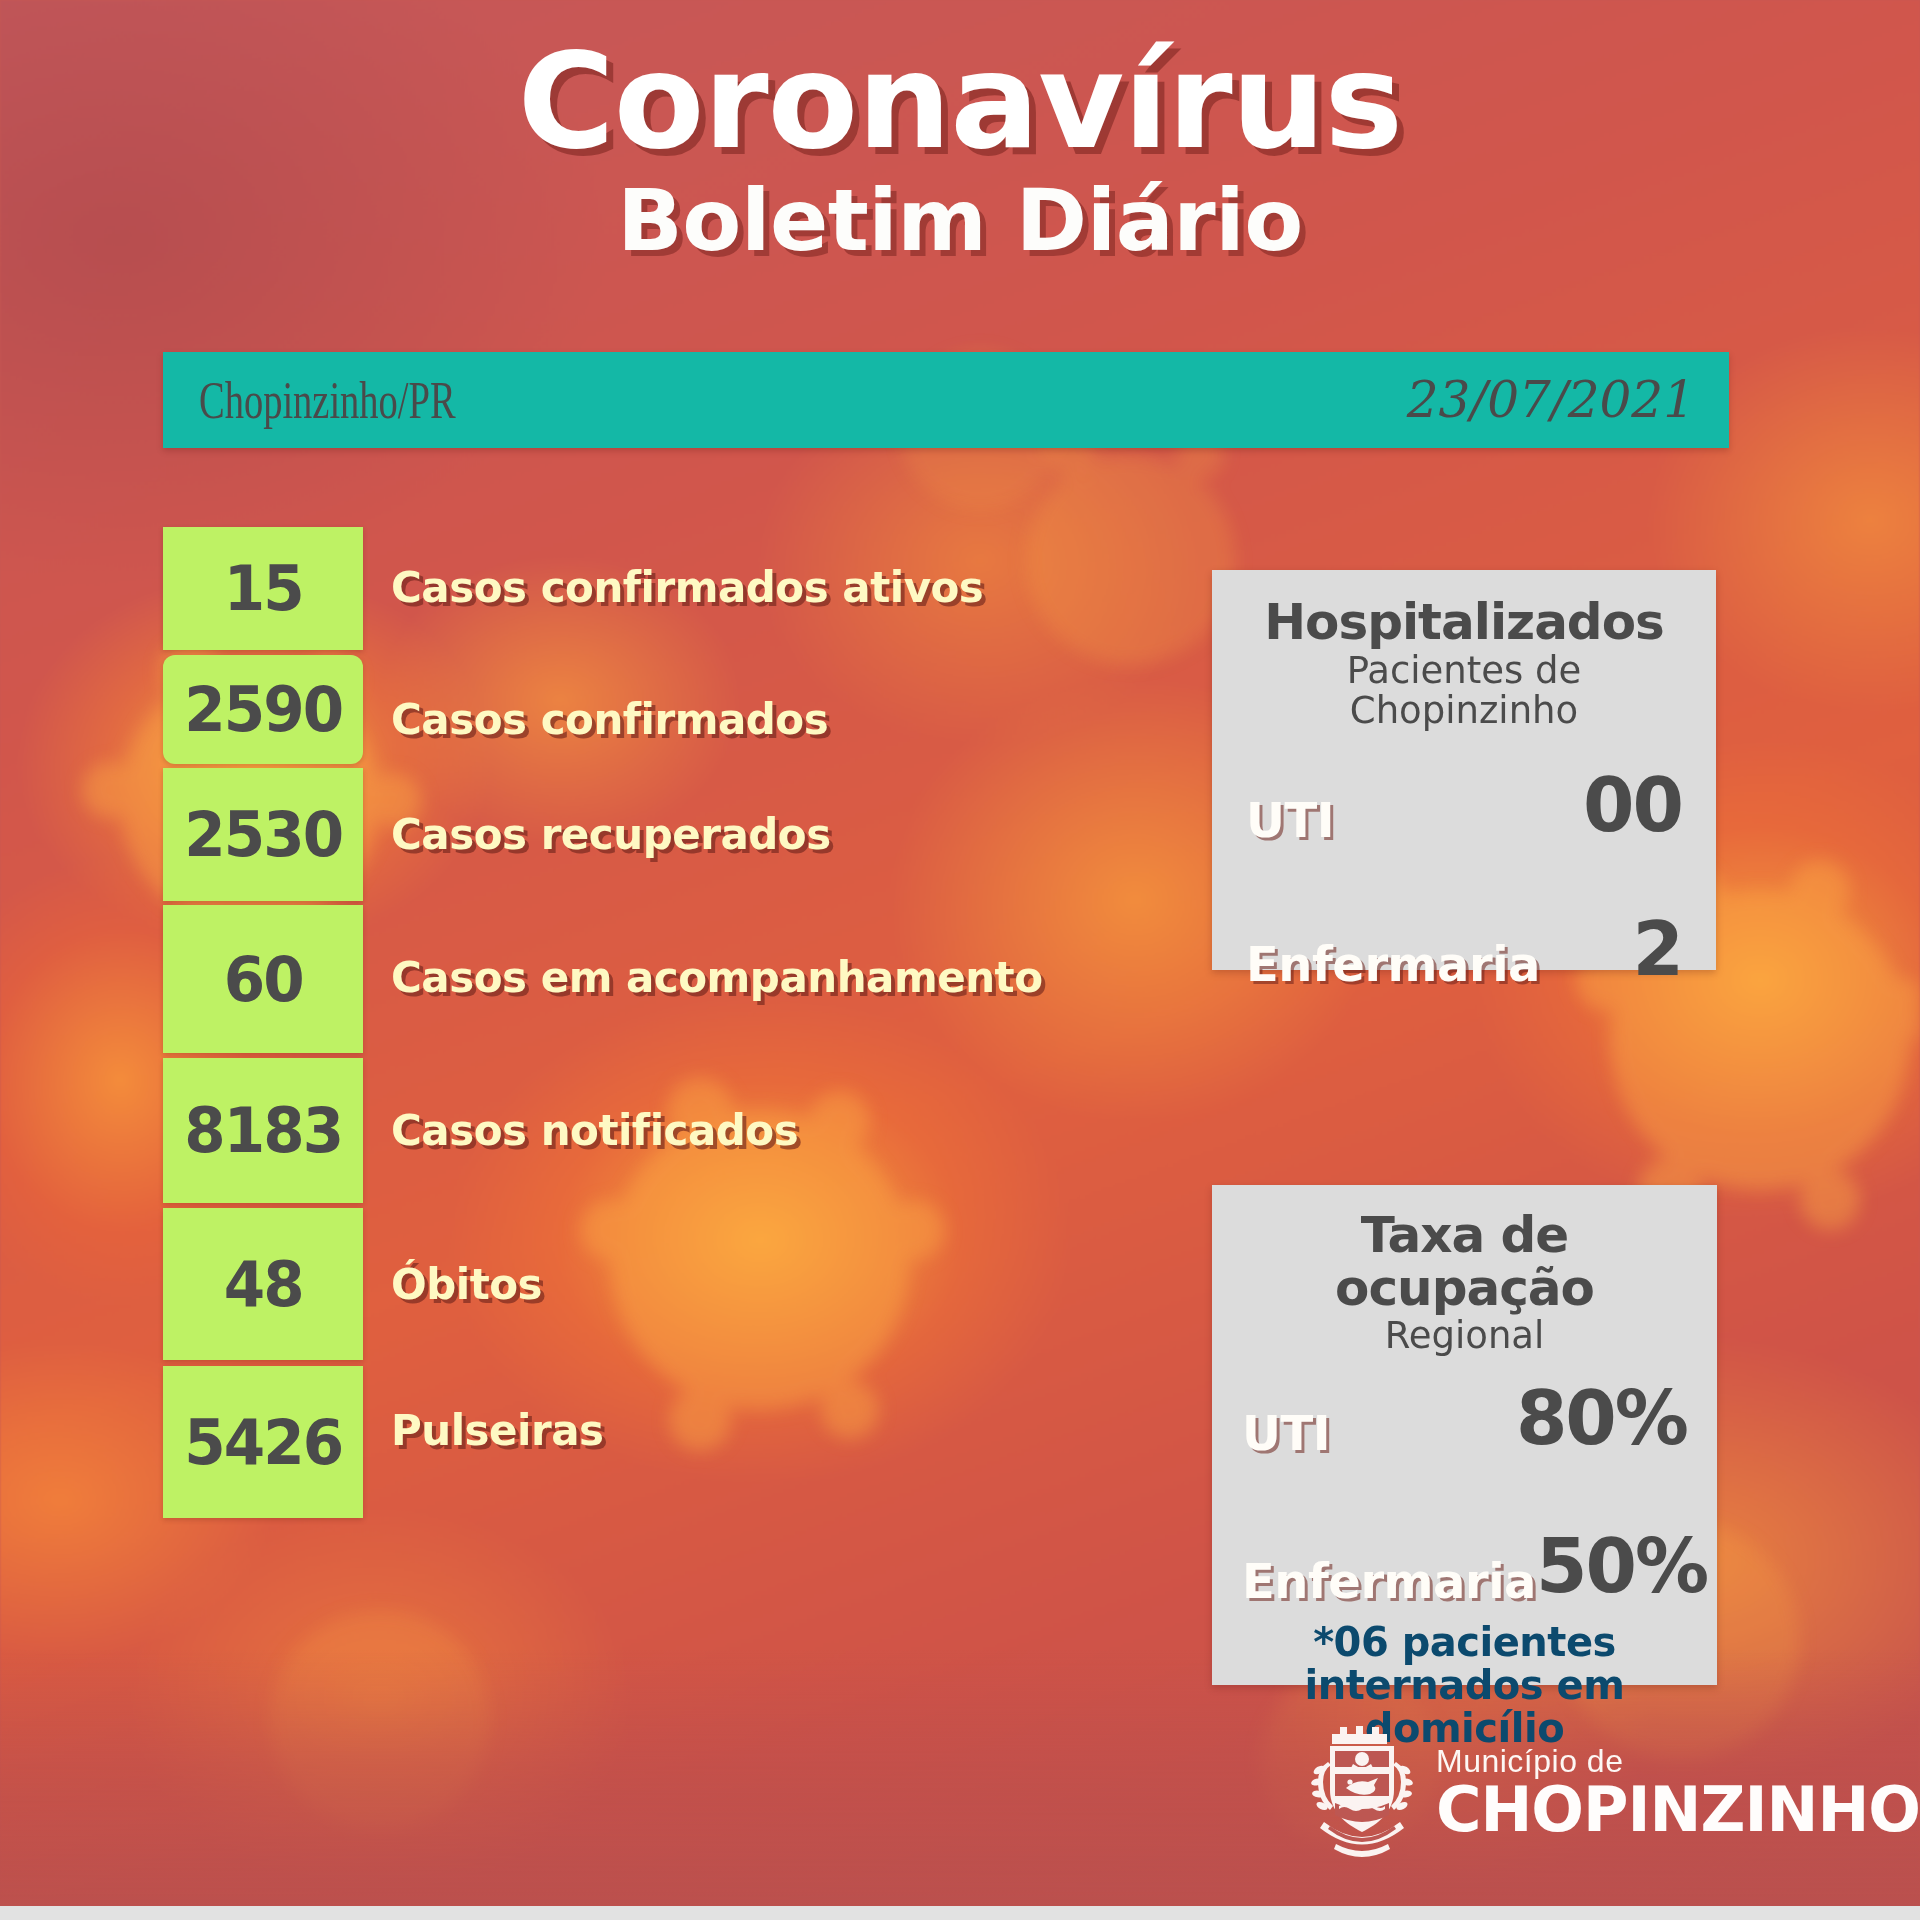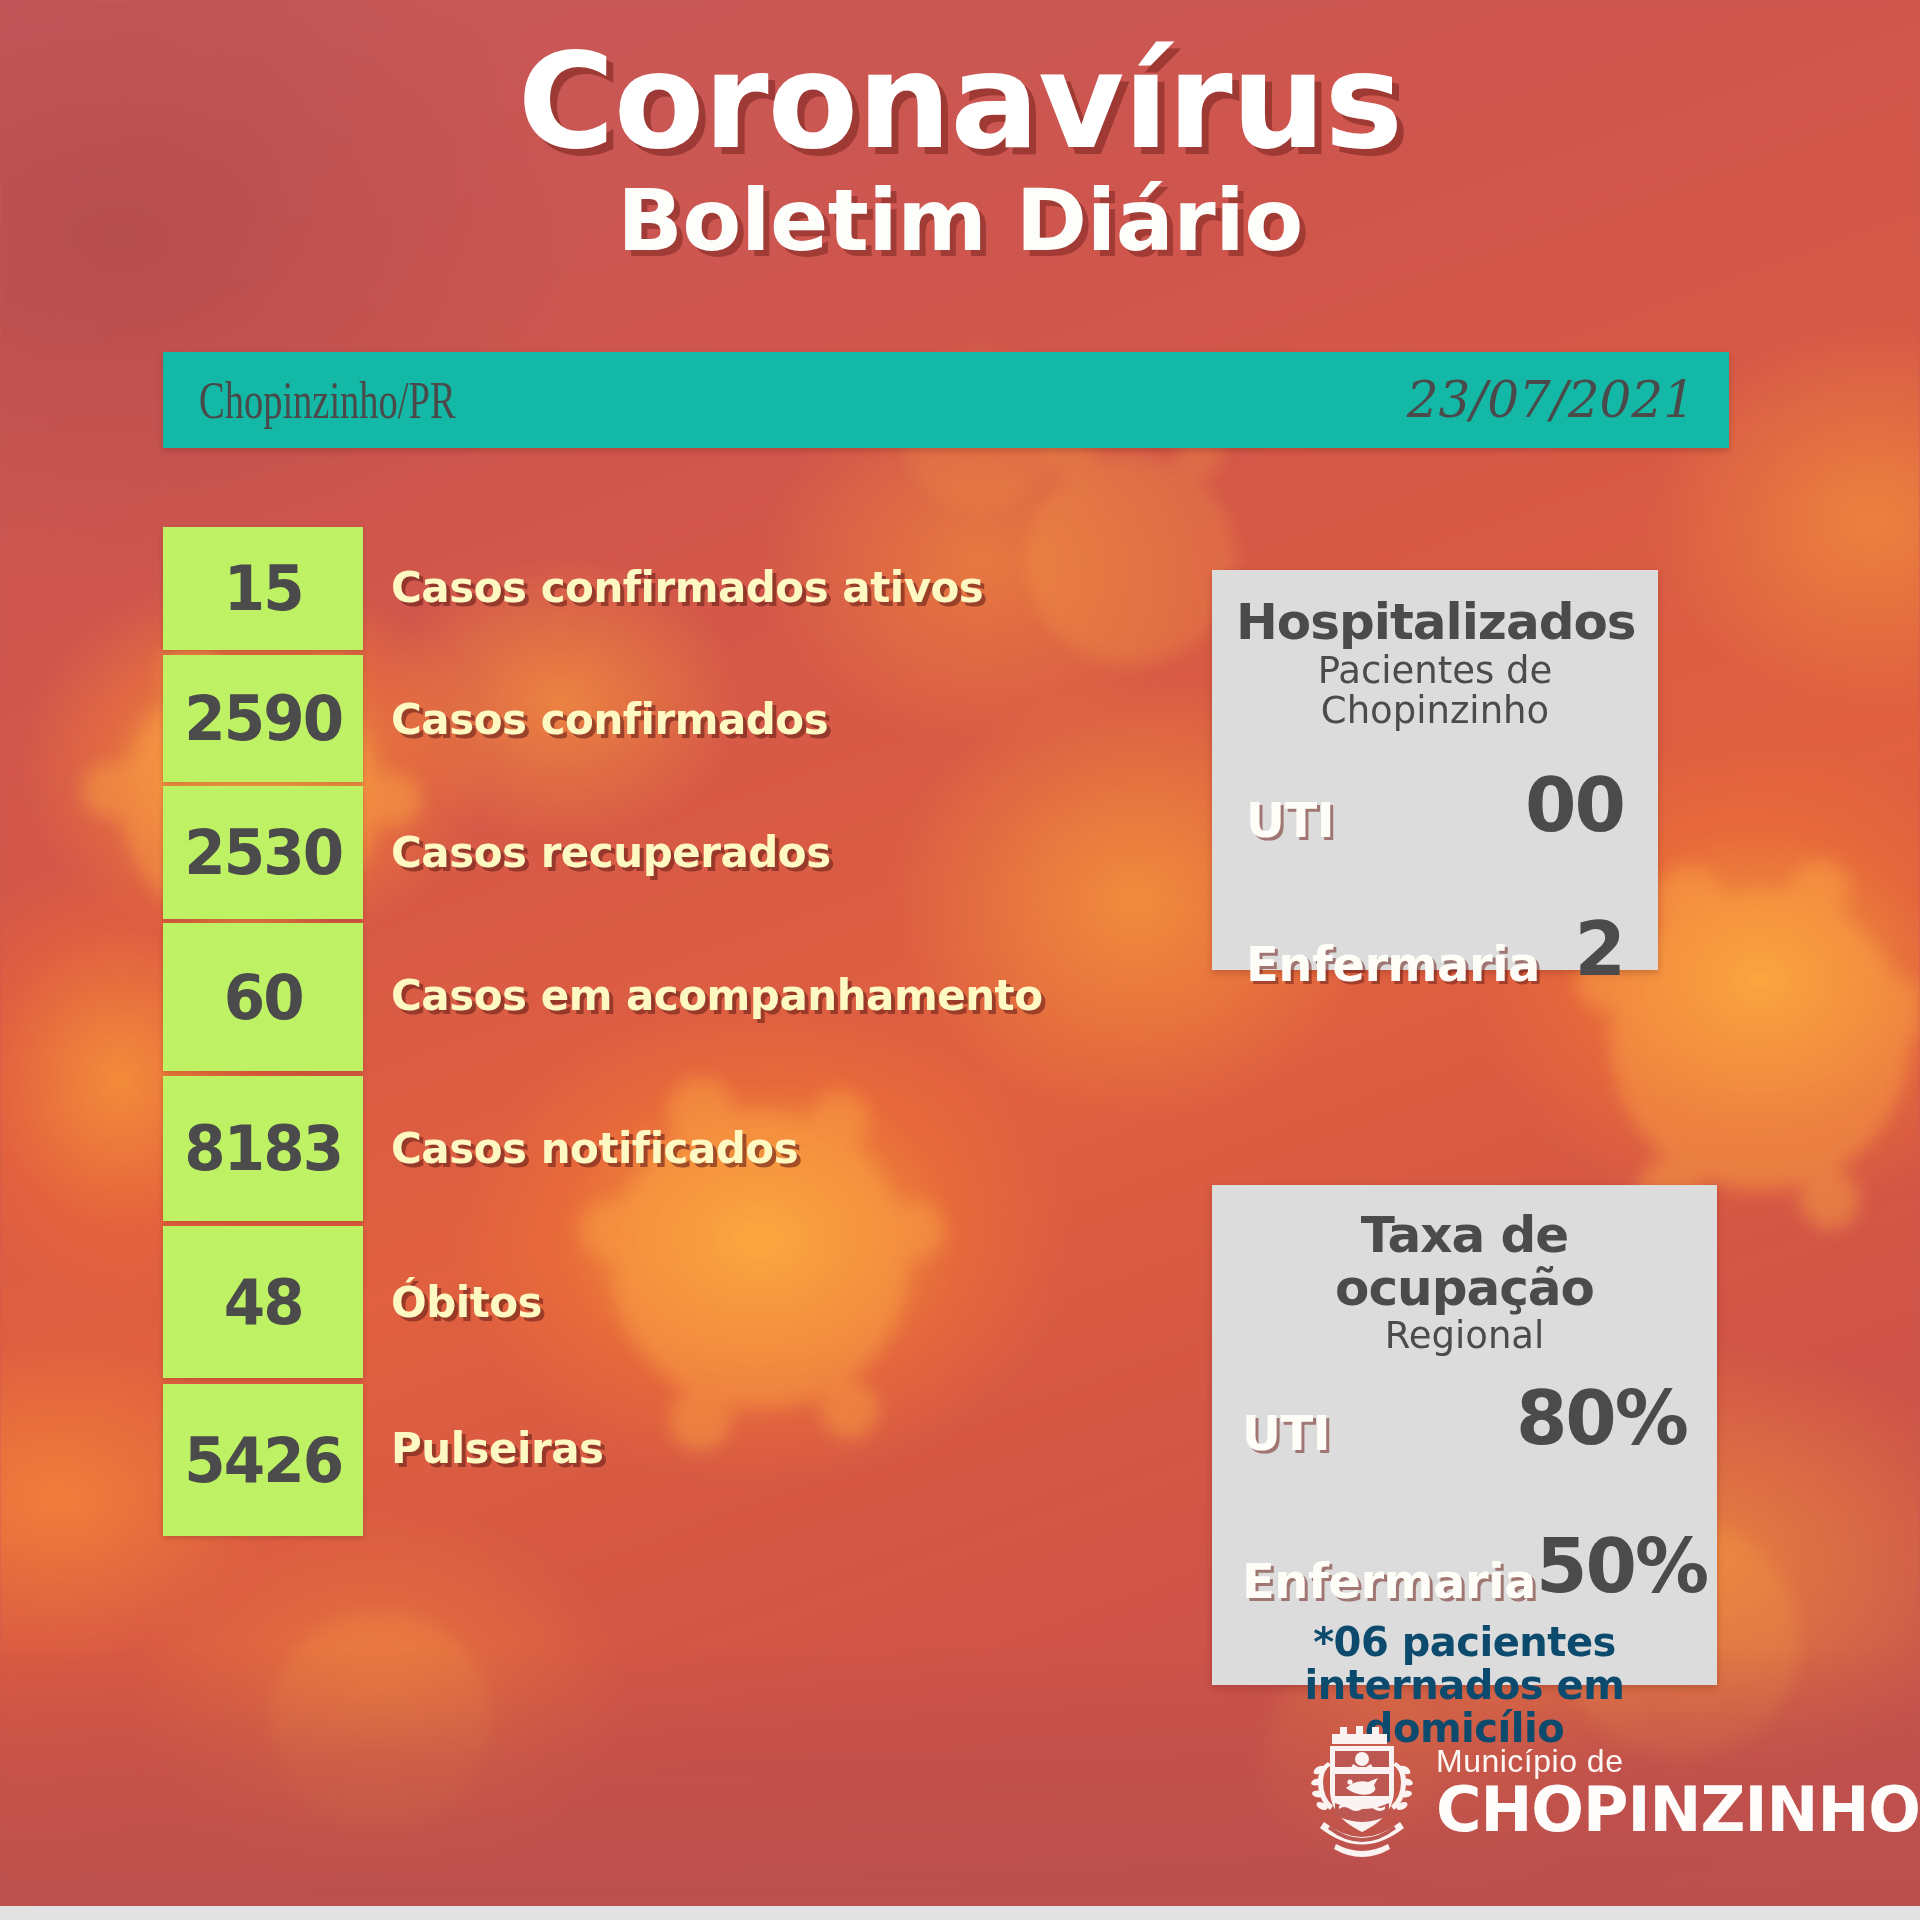--- a/index.html
+++ b/index.html
@@ -144,21 +144,21 @@
   }
 
   
   .panel{
     position:absolute;
     background:#dcdcdc;
     box-shadow:0 3px 7px rgba(90,25,20,.25);
     box-sizing:border-box;
     z-index:5;
   }
-  .panel-hosp{ left:1212px; top:570px; width:446px; height:400px; padding:26px 24px 20px; }
+  .panel-hosp{ left:1212px; top:570px; width:504px; height:400px; padding:26px 24px 20px; }
   .panel-occ { left:1212px; top:1185px; width:505px; height:500px; padding:24px 20px 18px; }
 
   .panel-title{
     font-family:"DejaVu Sans", sans-serif;
     font-weight:bold;
     font-size:50px;
     color:#4b4b4b;
     text-align:center;
     letter-spacing:-1px;
     line-height:1.05;
@@ -293,21 +293,21 @@
   <div class="stats">
 
     <div class="stat-row">
       <div class="stat-box" style="height:123px;">
         <span class="stat-value">15</span>
       </div>
       <span class="stat-label" style="top:36px;">Casos confirmados ativos</span>
     </div>
 
     <div class="stat-row" style="margin-top:5px;">
-      <div class="stat-box" style="height:127px;">
+      <div class="stat-box" style="height:109px;border-radius:12px;">
         <span class="stat-value">2590</span>
       </div>
       <span class="stat-label" style="top:40px;">Casos confirmados</span>
     </div>
 
     <div class="stat-row" style="margin-top:4px;">
       <div class="stat-box" style="height:133px;">
         <span class="stat-value">2530</span>
       </div>
       <span class="stat-label" style="top:42px;">Casos recuperados</span>

